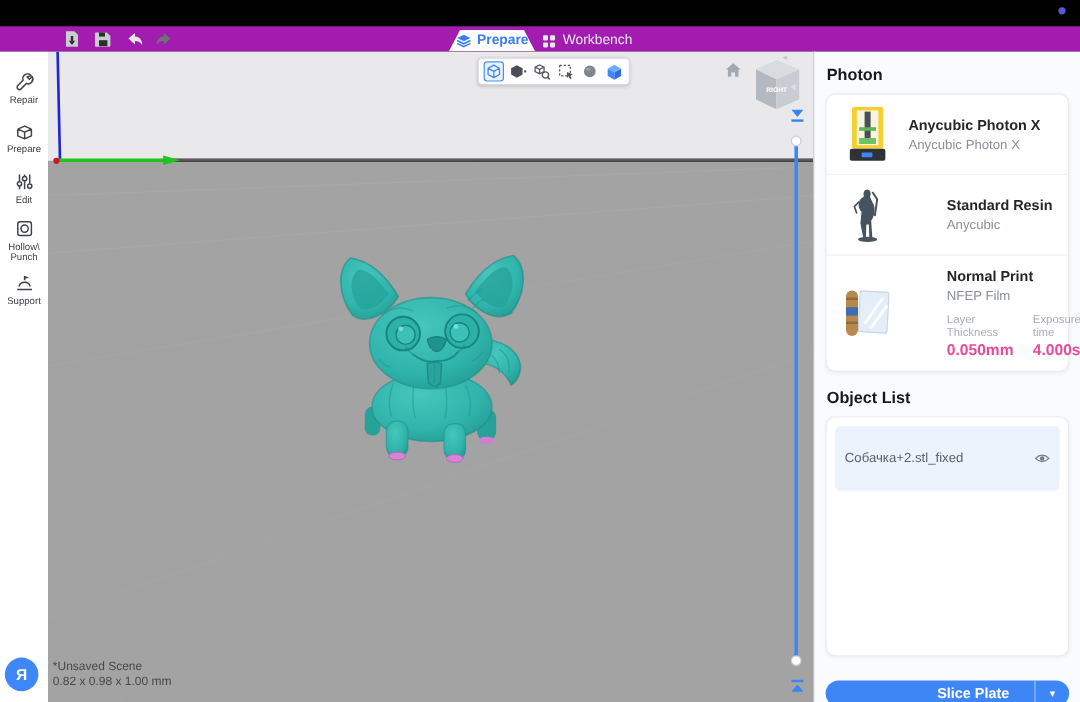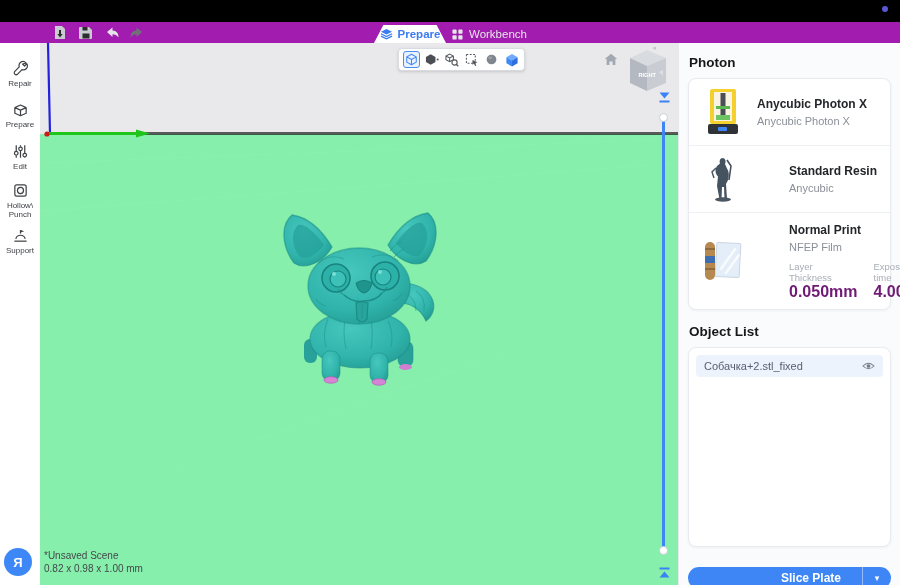--- a/index.html
+++ b/index.html
@@ -23,21 +23,21 @@
     color:#e6e7e9;font-size:11.5px;cursor:pointer;}
 
   
   .sidebar{position:absolute;left:0;top:43px;width:40px;height:542px;background:#fff;}
   .side-item{position:absolute;left:0;width:40px;display:flex;flex-direction:column;align-items:center;gap:2px;cursor:pointer;}
   .side-item .lbl{font-size:8px;line-height:9px;color:#3e4146;text-align:center;}
   .avatar{position:absolute;left:4px;top:505px;width:28px;height:28px;border-radius:50%;background:#3d87f7;
     color:#fff;font-size:13px;font-weight:700;display:flex;align-items:center;justify-content:center;cursor:pointer;}
 
   
-  .viewport{position:absolute;left:40px;top:43px;width:638px;height:542px;background:#86efac;overflow:hidden;}
+  .viewport{position:absolute;left:40px;top:43px;width:638px;height:542px;background:#a3a3a3;overflow:hidden;}
   .vp-sky{position:absolute;left:0;top:0;width:100%;height:91px;background:#e9e9eb;}
   .vp-svg{position:absolute;left:0;top:0;pointer-events:none;}
 
   .float-toolbar{position:absolute;left:358px;top:5px;height:21px;background:#fff;border:1px solid #d8dbe0;
     border-radius:4px;box-shadow:0 1px 3px rgba(0,0,0,.15);display:flex;align-items:center;gap:3px;padding:0 4px;}
   .ft-btn{width:17px;height:17px;border-radius:3px;display:flex;align-items:center;justify-content:center;cursor:pointer;}
   .ft-btn.active{background:#e9f2fe;border:1px solid #4b8df6;box-sizing:border-box;}
 
   .home-btn{position:absolute;left:564px;top:9px;cursor:pointer;}
   .view-cube{position:absolute;left:585px;top:3px;cursor:pointer;}
@@ -57,26 +57,26 @@
     border-left:1px solid #e6e8ec;box-sizing:border-box;padding:12px 9px 0 9px;}
   .panel-heading{font-size:13.5px;font-weight:700;color:#16181b;margin:0 0 8px 1px;}
   .card{background:#fff;border:1px solid #e9ebf0;border-radius:8px;box-shadow:0 1px 3px rgba(30,40,60,.05);}
   .row{display:flex;align-items:center;gap:12px;padding:10px 12px;cursor:pointer;}
   .row + .row{border-top:1px solid #eef0f4;gap:44px;}
   .thumb{width:44px;height:46px;flex:none;display:flex;align-items:center;justify-content:center;}
   .row-title{font-size:12px;font-weight:700;color:#24262a;line-height:14px;}
   .row-sub{font-size:11px;color:#8a8f98;line-height:13px;margin-top:4px;}
   .params{display:flex;gap:16px;margin-top:7px;align-items:flex-end;}
   .param .p-lbl{font-size:9.5px;color:#a8adb5;line-height:11px;}
-  .param .p-val{font-size:16px;font-weight:700;color:#701a75;line-height:14px;margin-top:2px;}
+  .param .p-val{font-size:13px;font-weight:700;color:#ec4899;line-height:14px;margin-top:2px;}
 
   .obj-heading{margin-top:14px;}
   .obj-card{height:200px;box-sizing:border-box;padding:7px;}
   .obj-item{height:22px;background:#edf3fd;border-radius:4px;display:flex;align-items:center;
-    justify-content:space-between;padding:0 8px;cursor:pointer;}
+    justify-content:space-between;padding:16px 8px;cursor:pointer;}
   .obj-name{font-size:11px;color:#596070;}
   .eye-btn{display:flex;align-items:center;cursor:pointer;}
 
   .slice-btn{position:relative;margin-top:20px;height:22px;background:#3e86f6;border-radius:12px;
     display:flex;align-items:center;cursor:pointer;}
   .slice-label{position:absolute;left:0;right:0;text-align:center;color:#fff;font-size:12px;font-weight:600;padding-left:43px;}
   .slice-arrow{position:absolute;right:0;top:0;bottom:0;width:28px;border-left:1px solid rgba(255,255,255,.45);
     display:flex;align-items:center;justify-content:center;color:#fff;font-size:9px;cursor:pointer;}
 </style>
 </head>

